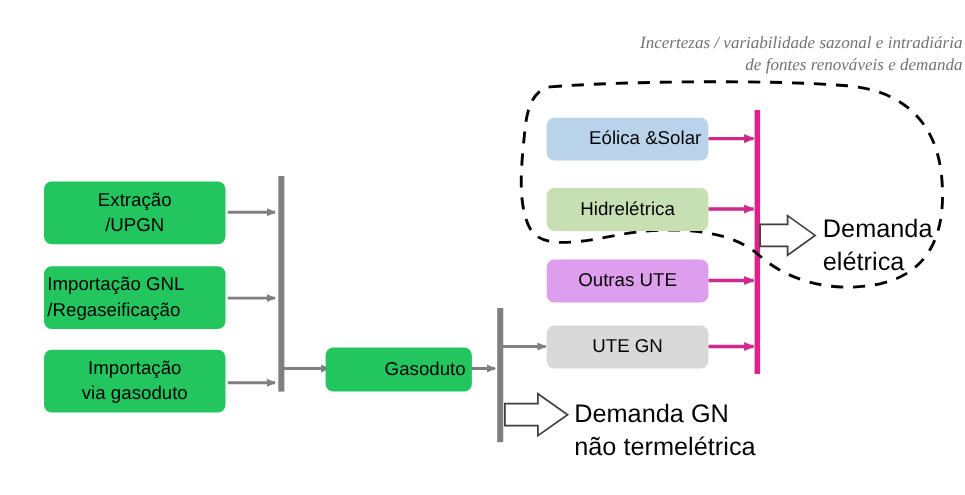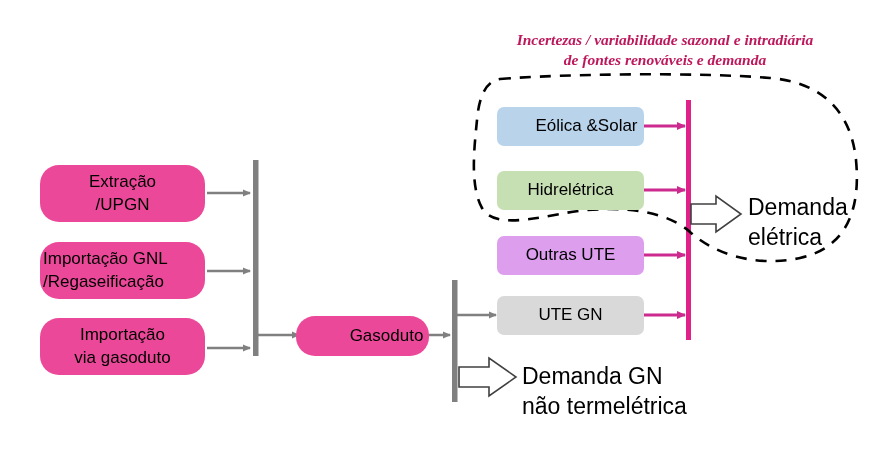--- a/index.html
+++ b/index.html
@@ -27,40 +27,40 @@
     border-radius:7px;
     display:flex;
     align-items:center;
     color:#000000;
     font-size:17px;
     line-height:1.30;
     white-space:pre-line;
   }
   .node.center{ justify-content:center; text-align:center; }
   .node.left{ justify-content:flex-start; text-align:left; padding-left:12px; }
-  .src{ background:#ec4899;border-radius:19px; }
+  .src{ background:#22c55e; }
   .lbl{
     position:absolute;
     color:#000000;
     font-size:23px;
     line-height:1.30;
     white-space:pre-line;
   }
   #title{
     position:absolute;
     left:455px;
     top:30px;
     width:420px;
-    text-align:center;
+    text-align:right;
     font-family:"Liberation Serif", serif;
     font-style:italic;
-    font-weight:bold;
+    font-weight:normal;
     font-size:15.5px;
     line-height:1.30;
-    color:#be185d;
+    color:#737373;
     white-space:pre-line;
   }
 </style>
 </head>
 <body>
 
 <div id="stage">
 
   <svg id="svg-layer" viewBox="0 0 877 450" xmlns="http://www.w3.org/2000/svg">
     <defs>

